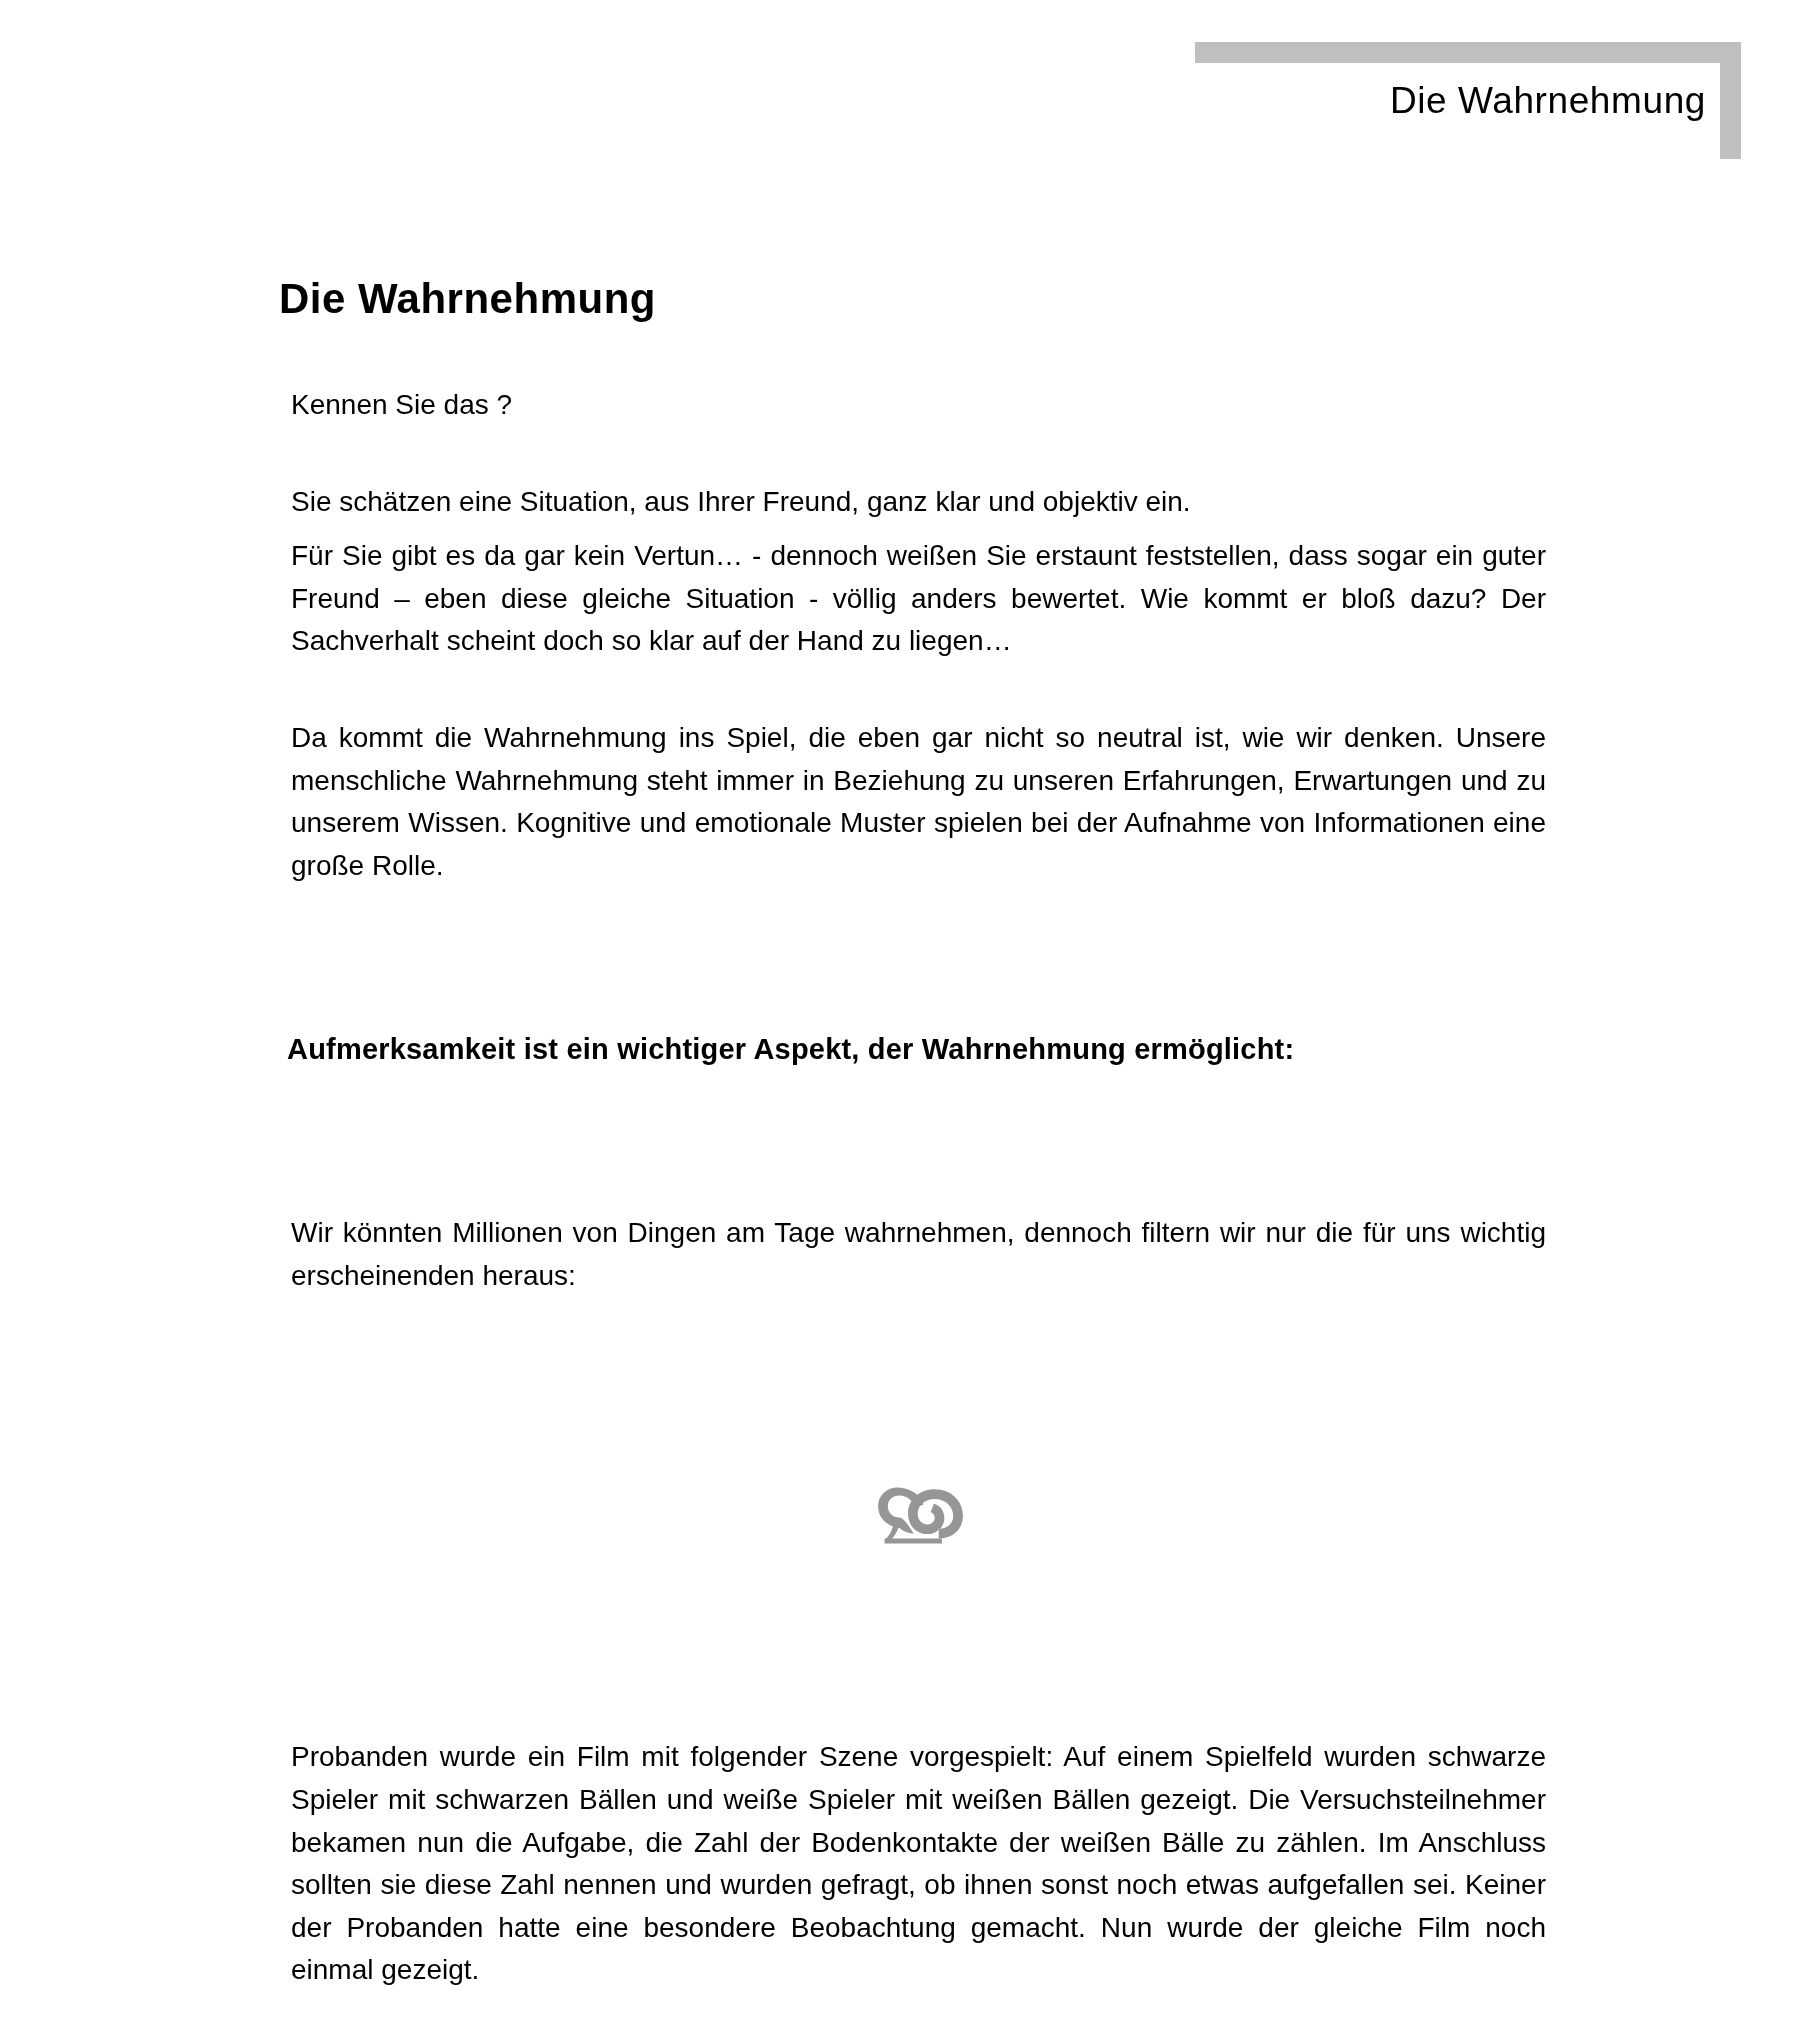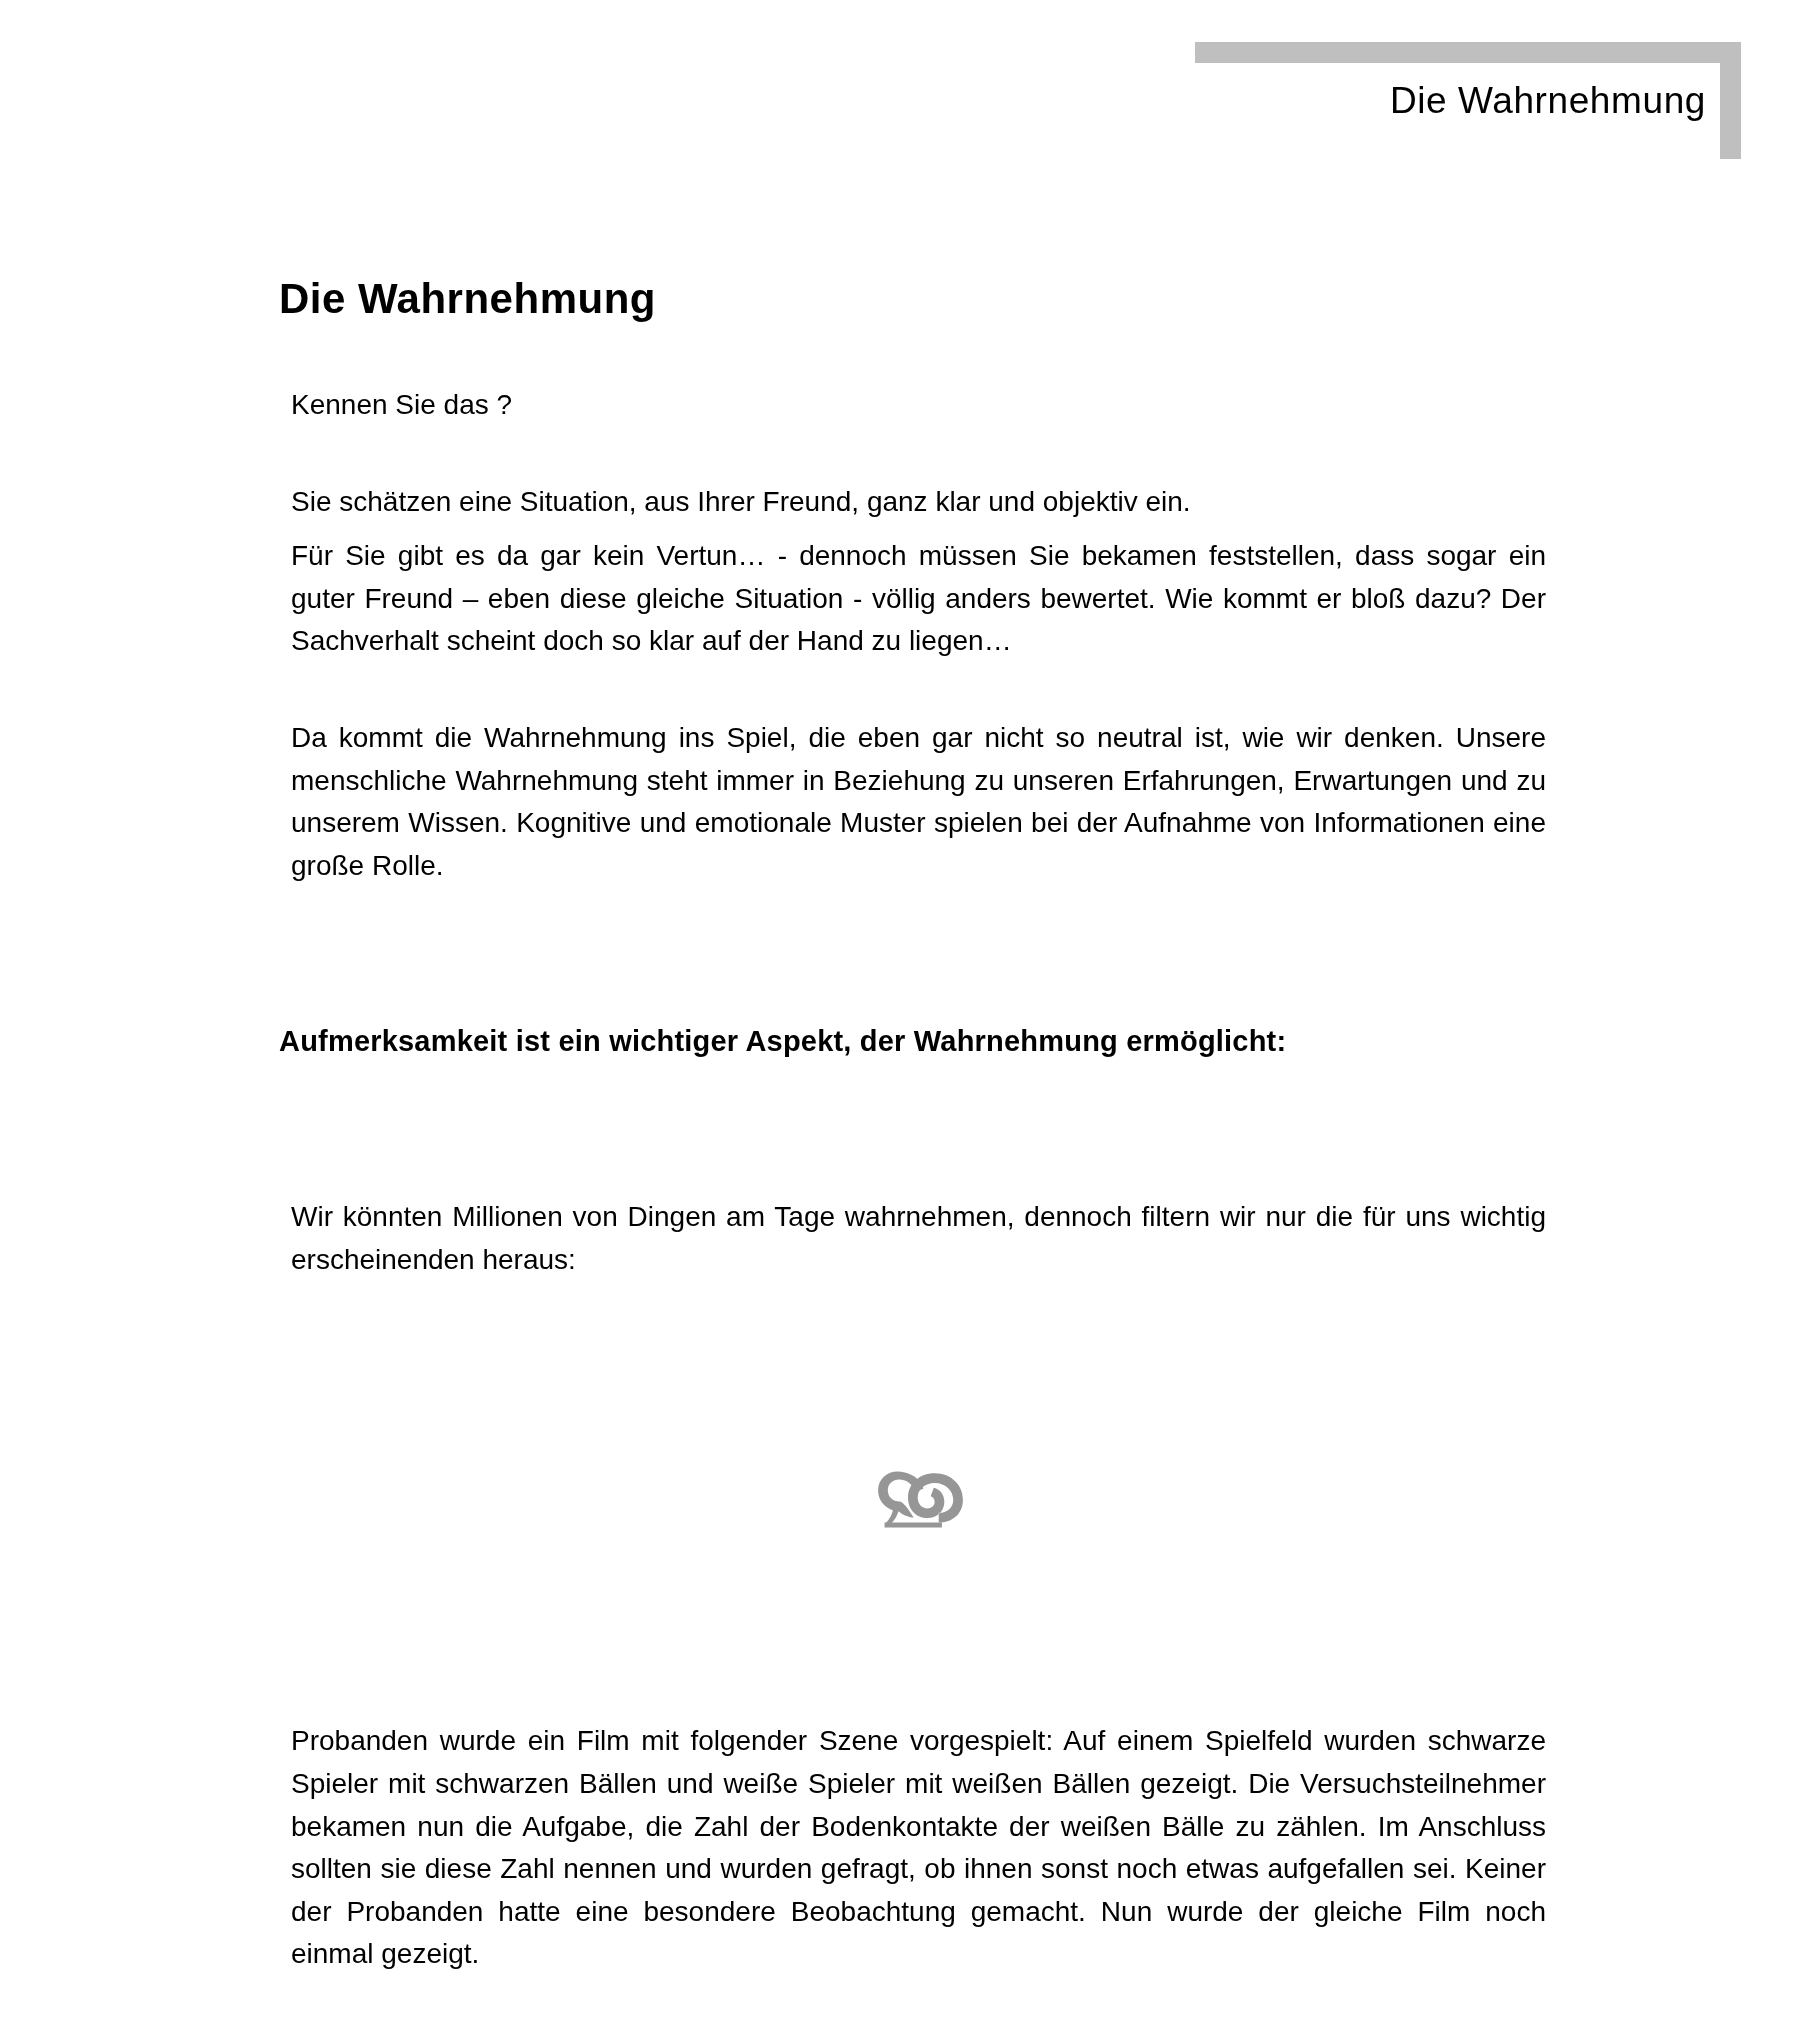--- a/index.html
+++ b/index.html
@@ -84,21 +84,21 @@
     text-align: justify;
     text-justify: inter-word;
     hyphens: none;
   }
 
   p.body-para.no-justify {
     text-align: left;
   }
 
   h2.sub-heading {
-    margin: 0;
+    margin: 8px;
     padding: 0;
     font-size: 29px;
     font-weight: bold;
     line-height: 1.42;
     text-align: justify;
     letter-spacing: 0.2px;
   }
 
   
   .sp-after-title { height: 49px; }
@@ -142,21 +142,21 @@
     <h1 class="doc-title">Die Wahrnehmung</h1>
 
     <div class="sp-after-title"></div>
 
     <p class="body-para no-justify">Kennen Sie das ?</p>
 
     <div class="sp-sm"></div>
 
     <p class="body-para no-justify">Sie schätzen eine Situation, aus Ihrer Freund, ganz klar und objektiv ein.</p>
 
-    <p class="body-para">Für Sie gibt es da gar kein Vertun… - dennoch müssen Sie bekamen feststellen, dass sogar ein guter Freund – eben diese gleiche Situation - völlig anders bewertet. Wie kommt er bloß dazu? Der Sachverhalt scheint doch so klar auf der Hand zu liegen…</p>
+    <p class="body-para">Für Sie gibt es da gar kein Vertun… - dennoch weißen Sie erstaunt feststellen, dass sogar ein guter Freund – eben diese gleiche Situation - völlig anders bewertet. Wie kommt er bloß dazu? Der Sachverhalt scheint doch so klar auf der Hand zu liegen…</p>
 
     <div class="sp-sm"></div>
 
     <p class="body-para">Da kommt die Wahrnehmung ins Spiel, die eben gar nicht so neutral ist, wie wir denken. Unsere menschliche Wahrnehmung steht immer in Beziehung zu unseren Erfahrungen, Erwartungen und zu unserem Wissen. Kognitive und emotionale Muster spielen bei der Aufnahme von Informationen eine große Rolle.</p>
 
     <div class="sp-xl"></div>
 
     <h2 class="sub-heading">Aufmerksamkeit ist ein wichtiger Aspekt, der Wahrnehmung ermöglicht:</h2>
 
     <div class="sp-xl"></div>

